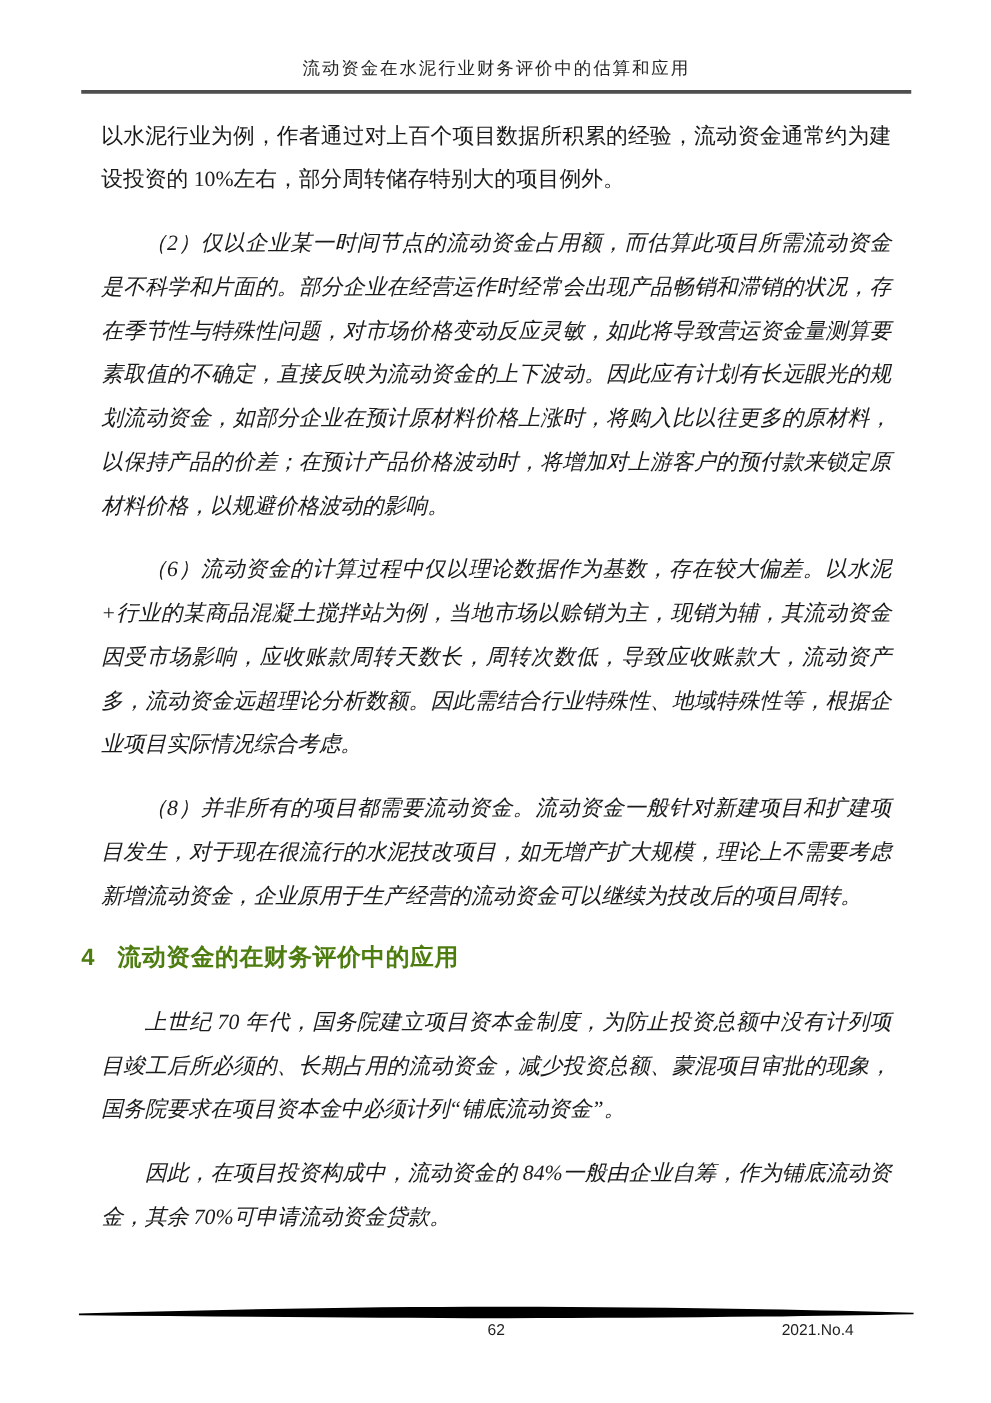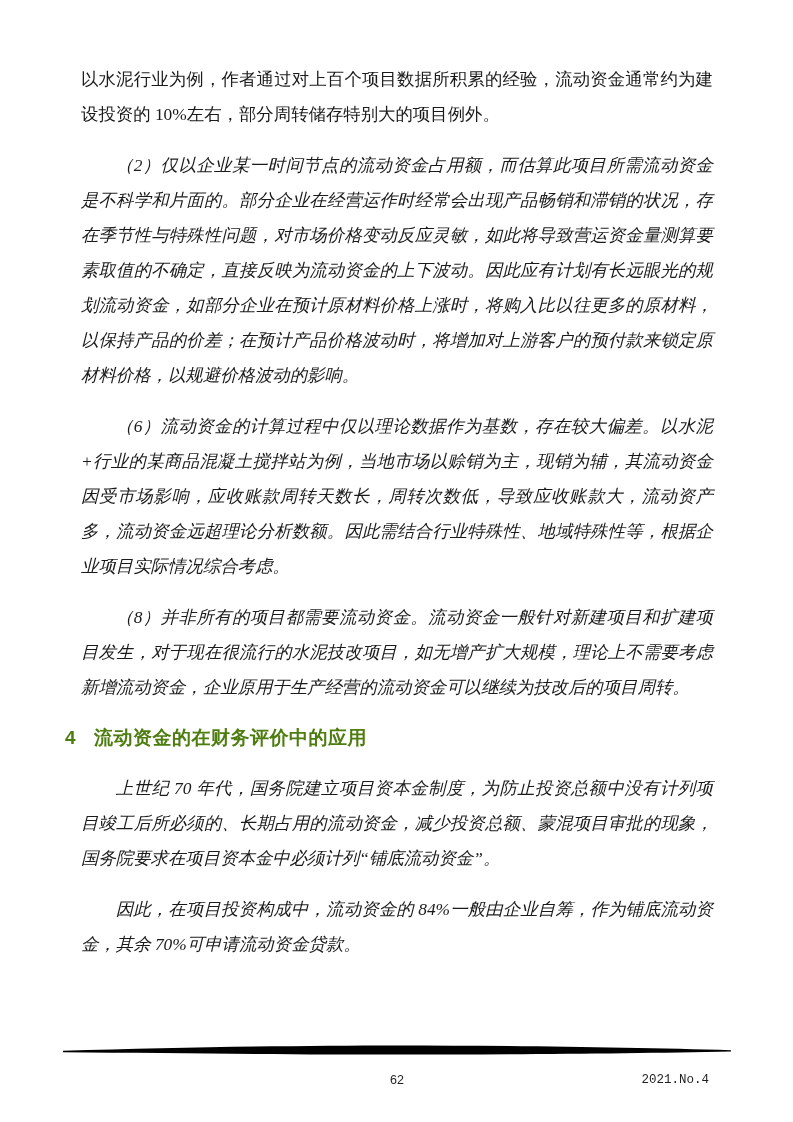--- a/index.html
+++ b/index.html
@@ -51,44 +51,47 @@
   .footer {
     position: absolute;
     left: 63px;
     top: 1044px;
     width: 668px;
   }
   .footer-stroke { display: block; }
   .footer-row {
     position: relative;
     height: 18px;
-    margin-top: 17px;
+    margin-top: 1px;
     font-family: "Liberation Sans", "DejaVu Sans", sans-serif;
     font-size: 12.5px;
     color: #1f1f1f;
   }
   .page-num {
     position: absolute;
     left: 0; right: 0;
     text-align: center;
   }
   .issue {
     position: absolute;
-    right: 22px;
+    right: 48px;
     top: 0;
-    font-family: Liberation Mono, monospace;
   }
 </style>
 </head>
 <body>
 
 <div class="page">
 
   <div class="content">
 
+    <div class="header">
+      <div class="header-title">流动资金在水泥行业财务评价中的估算和应用</div>
+      <div class="header-rule"></div>
+    </div>
 
     <div class="body-text">
       <p>以水泥行业为例，作者通过对上百个项目数据所积累的经验，流动资金通常约为建设投资的 10%左右，部分周转储存特别大的项目例外。</p>
       <p class="indent">（2）仅以企业某一时间节点的流动资金占用额，而估算此项目所需流动资金是不科学和片面的。部分企业在经营运作时经常会出现产品畅销和滞销的状况，存在季节性与特殊性问题，对市场价格变动反应灵敏，如此将导致营运资金量测算要素取值的不确定，直接反映为流动资金的上下波动。因此应有计划有长远眼光的规划流动资金，如部分企业在预计原材料价格上涨时，将购入比以往更多的原材料，以保持产品的价差；在预计产品价格波动时，将增加对上游客户的预付款来锁定原材料价格，以规避价格波动的影响。</p>
       <p class="indent">（6）流动资金的计算过程中仅以理论数据作为基数，存在较大偏差。以水泥+行业的某商品混凝土搅拌站为例，当地市场以赊销为主，现销为辅，其流动资金因受市场影响，应收账款周转天数长，周转次数低，导致应收账款大，流动资产多，流动资金远超理论分析数额。因此需结合行业特殊性、地域特殊性等，根据企业项目实际情况综合考虑。</p>
       <p class="indent">（8）并非所有的项目都需要流动资金。流动资金一般针对新建项目和扩建项目发生，对于现在很流行的水泥技改项目，如无增产扩大规模，理论上不需要考虑新增流动资金，企业原用于生产经营的流动资金可以继续为技改后的项目周转。</p>
 
       <h2 class="section-heading">
         <span class="heading-number">4</span><span>流动资金的在财务评价中的应用</span>
       </h2>

